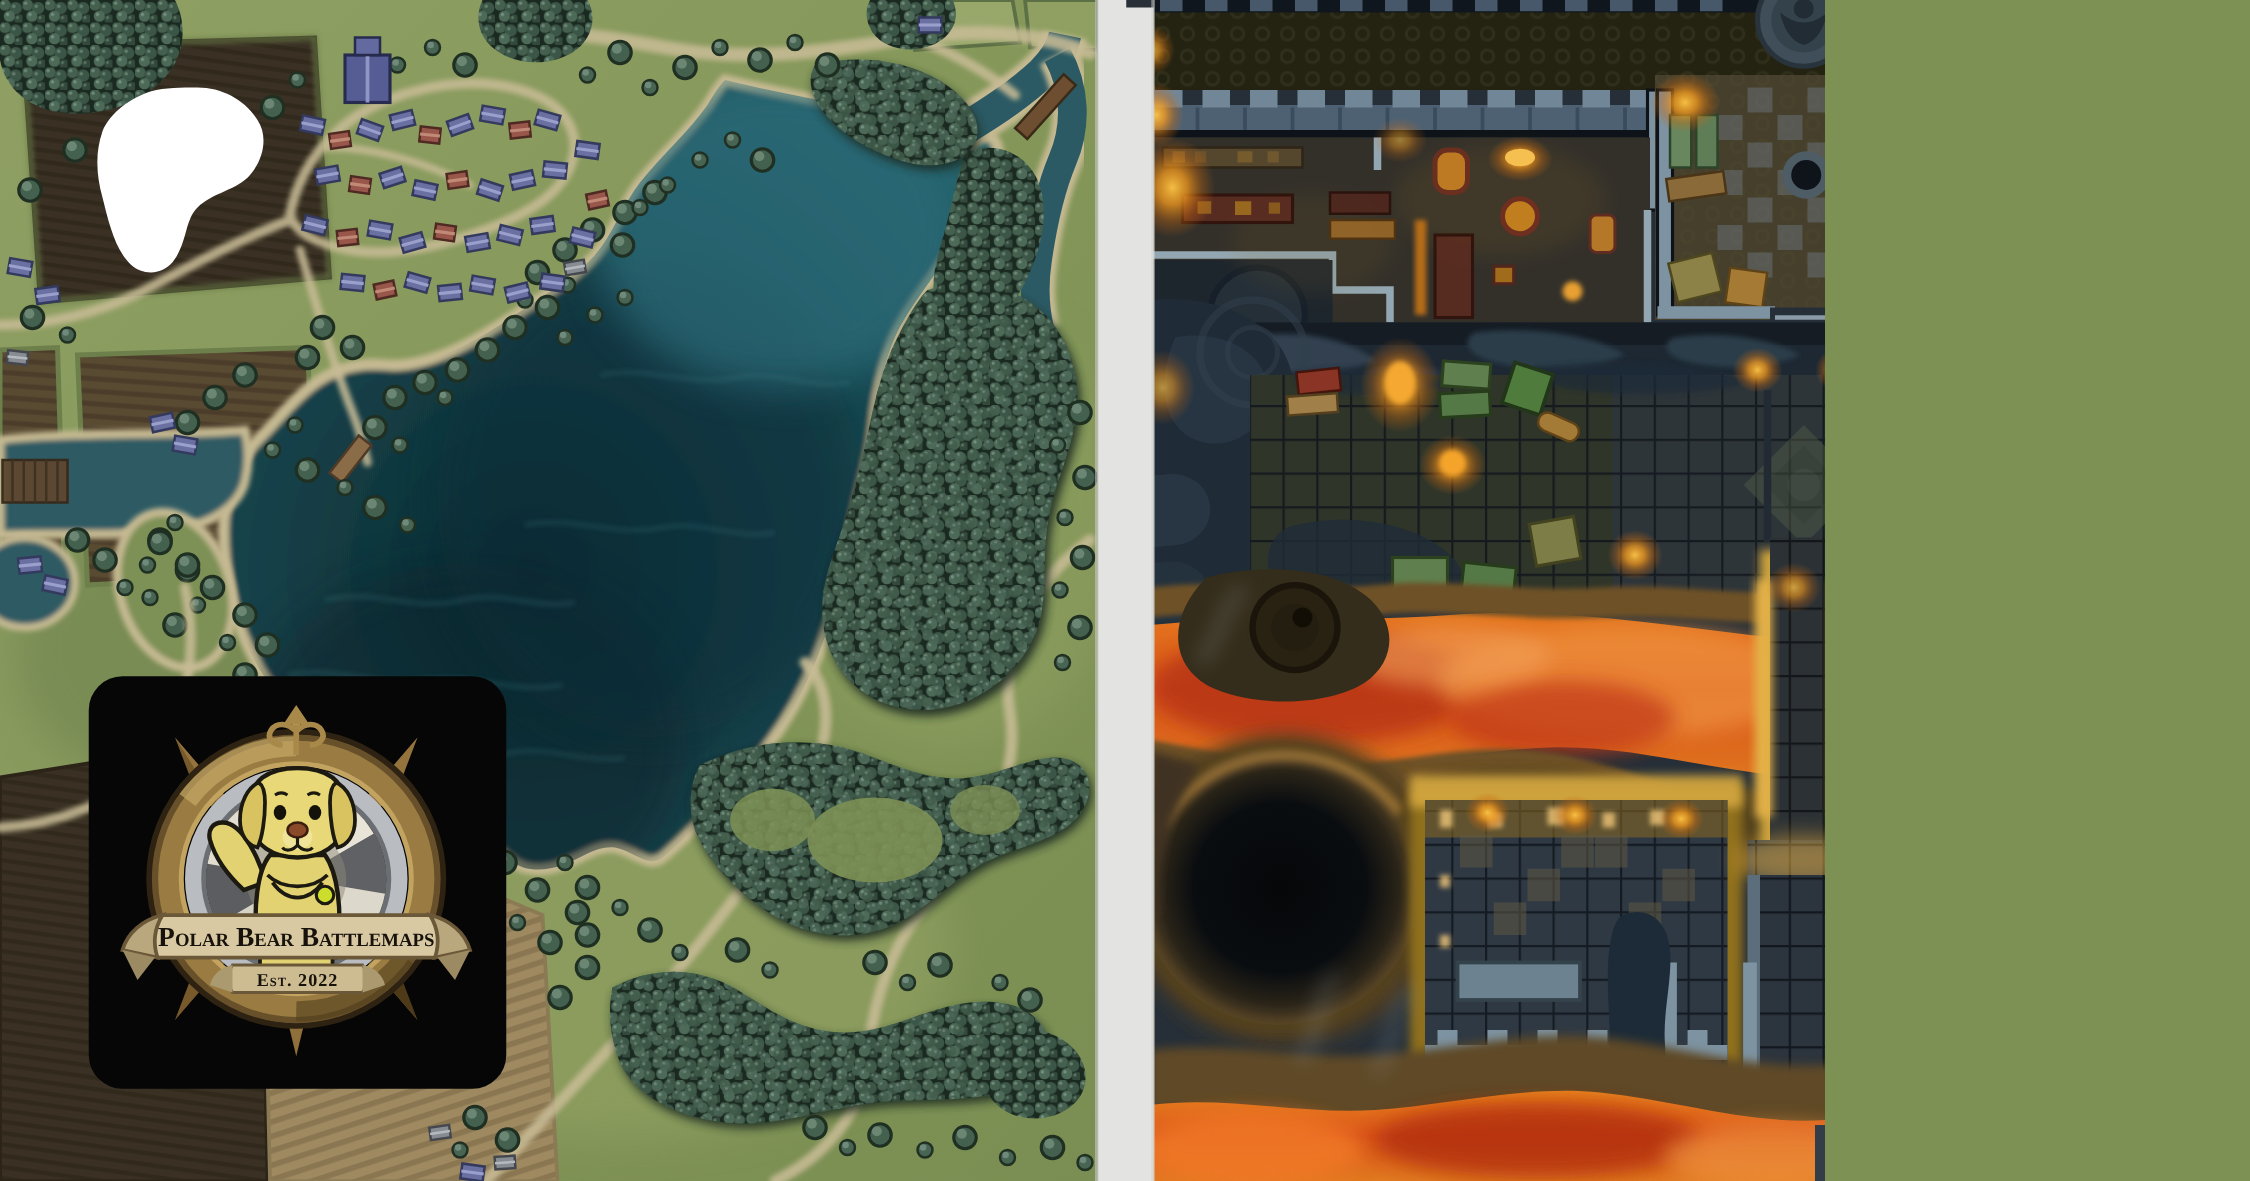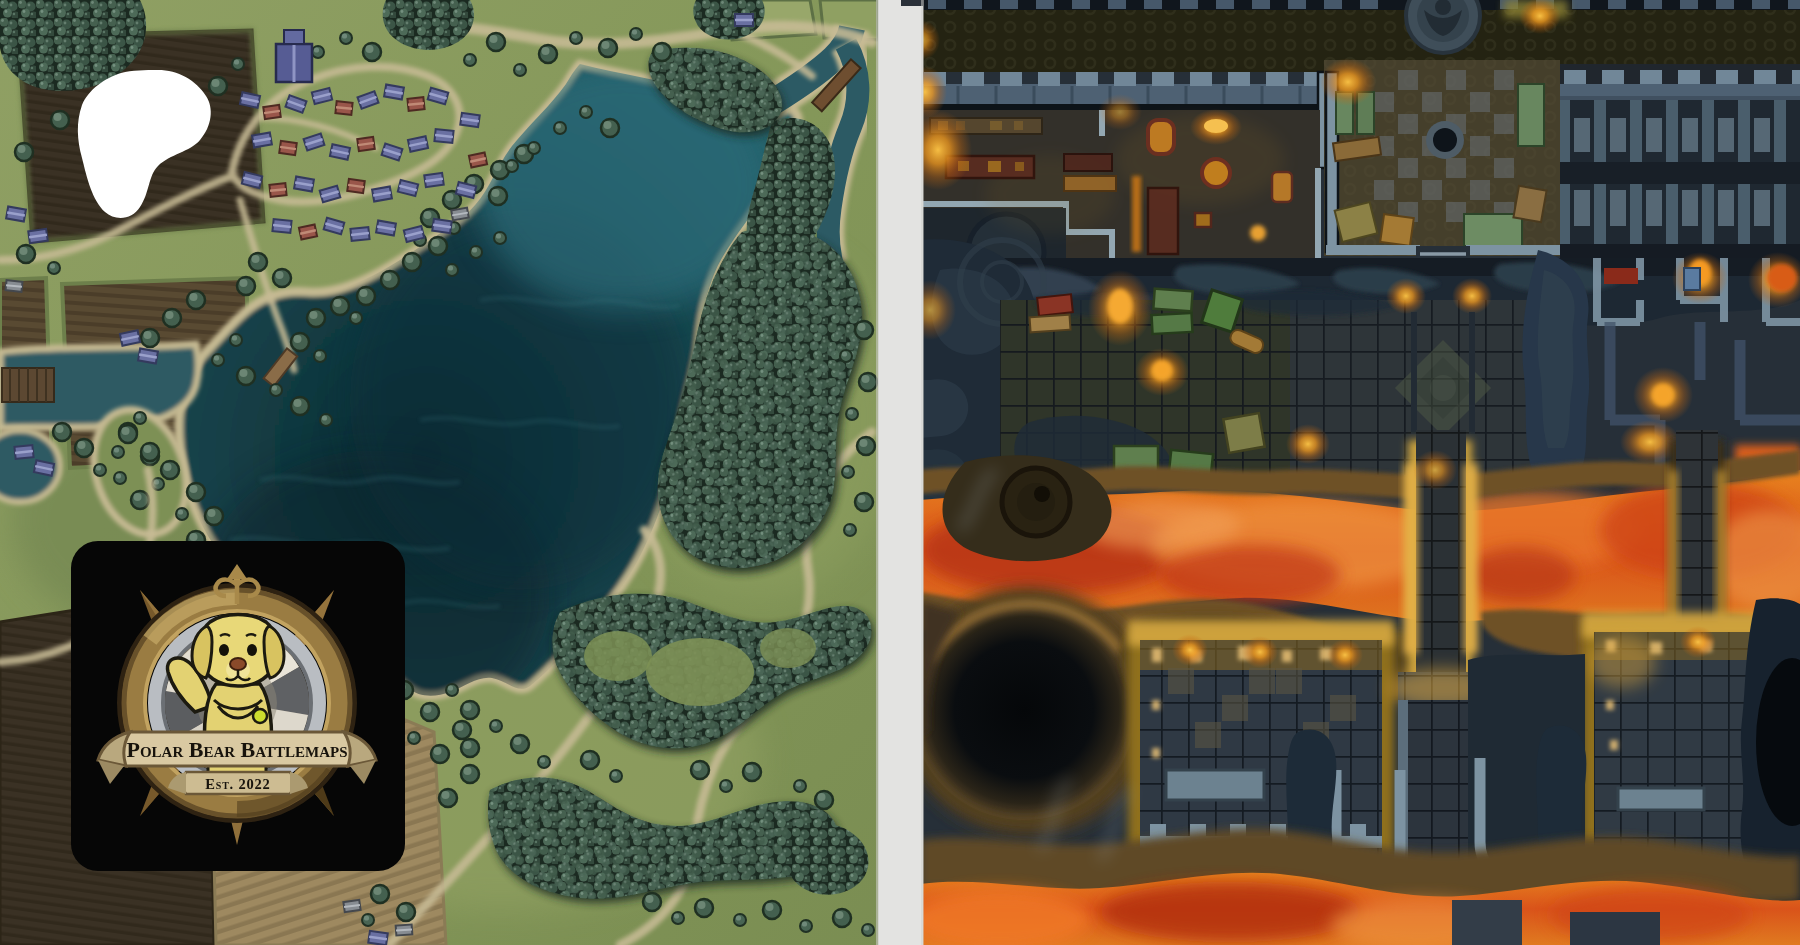--- a/index.html
+++ b/index.html
@@ -1,16 +1,16 @@
 <!DOCTYPE html>
 <html><head>
 <meta charset="utf-8">
 <style>
 html,body{margin:0;padding:0;background:#7e9154;font-family:"Liberation Sans",sans-serif}
-#stage{position:relative;width:1800px;height:945px;overflow:hidden}
+#stage{position:relative;width:1460px;height:945px;overflow:hidden}
 svg{display:block}
 </style>
 </head>
 <body>
 <div id="stage">
 <svg width="1800" height="945" viewBox="0 0 1800 945">
 <defs>
 <radialGradient id="lakeG" cx="0.40" cy="0.62" r="0.85">
   <stop offset="0" stop-color="#0d2b31"></stop>
   <stop offset="0.5" stop-color="#15454d"></stop>

